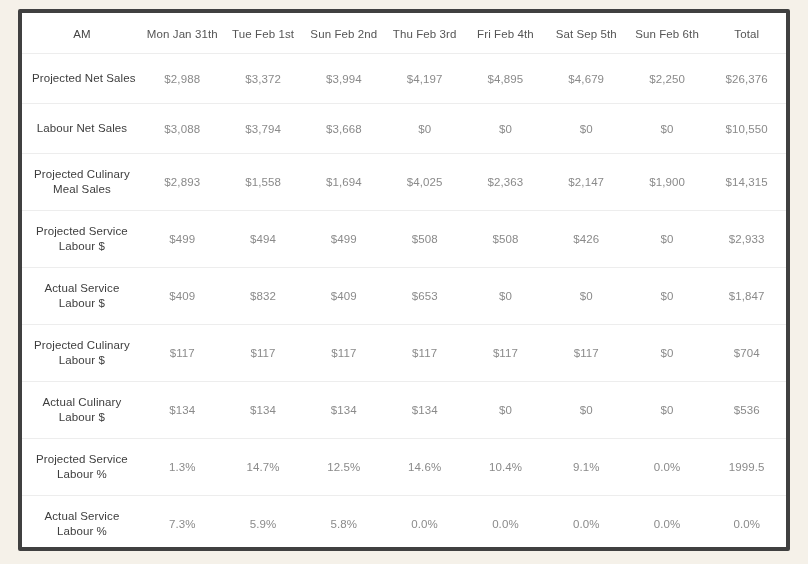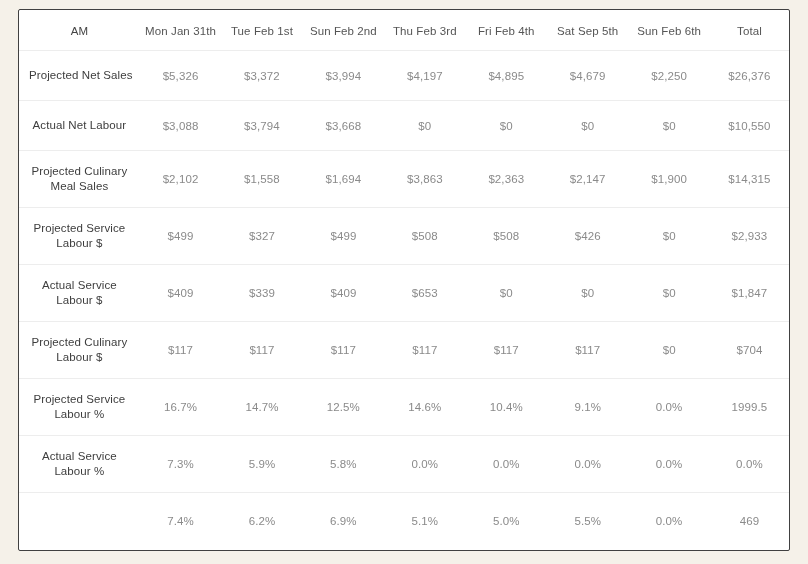--- a/index.html
+++ b/index.html
@@ -20,21 +20,21 @@
     box-sizing: border-box;
     padding: 9px 18px 13px 18px;
     background: #f5f1e9;
   }
   .card {
     position: relative;
     width: 100%;
     height: 100%;
     box-sizing: border-box;
     background: #ffffff;
-    border: 1px solid #404040;
+    border: 4px solid #404040;
     border-radius: 2px;
     overflow: hidden;
   }
   table.report {
     width: 100%;
     border-collapse: collapse;
     table-layout: fixed;
   }
   table.report col.c-label { width: 15.5%; }
   table.report col.c-day   { width: 10.45%; }
@@ -106,77 +106,77 @@
           <th>Sat Sep 5th</th>
           <th>Sun Feb 6th</th>
           <th>Total</th>
         </tr>
       </thead>
       <tbody id="report-body">
           <tr>
             <td class="row-label">
               <span class="lbl-line">Projected Net Sales</span>
             </td>
-            <td>$5,326</td>
+            <td>$2,988</td>
             <td>$3,372</td>
             <td>$3,994</td>
             <td>$4,197</td>
             <td>$4,895</td>
             <td>$4,679</td>
             <td>$2,250</td>
             <td>$26,376</td>
           </tr>
           <tr>
             <td class="row-label">
-              <span class="lbl-line">Actual Net Labour</span>
+              <span class="lbl-line">Labour Net Sales</span>
             </td>
             <td>$3,088</td>
             <td>$3,794</td>
             <td>$3,668</td>
             <td>$0</td>
             <td>$0</td>
             <td>$0</td>
             <td>$0</td>
             <td>$10,550</td>
           </tr>
           <tr class="tall">
             <td class="row-label">
               <span class="lbl-line">Projected Culinary</span>
               <span class="lbl-line">Meal Sales</span>
             </td>
-            <td>$2,102</td>
+            <td>$2,893</td>
             <td>$1,558</td>
             <td>$1,694</td>
-            <td>$3,863</td>
+            <td>$4,025</td>
             <td>$2,363</td>
             <td>$2,147</td>
             <td>$1,900</td>
             <td>$14,315</td>
           </tr>
           <tr class="tall">
             <td class="row-label">
               <span class="lbl-line">Projected Service</span>
               <span class="lbl-line">Labour $</span>
             </td>
             <td>$499</td>
-            <td>$327</td>
+            <td>$494</td>
             <td>$499</td>
             <td>$508</td>
             <td>$508</td>
             <td>$426</td>
             <td>$0</td>
             <td>$2,933</td>
           </tr>
           <tr class="tall">
             <td class="row-label">
               <span class="lbl-line">Actual Service</span>
               <span class="lbl-line">Labour $</span>
             </td>
             <td>$409</td>
-            <td>$339</td>
+            <td>$832</td>
             <td>$409</td>
             <td>$653</td>
             <td>$0</td>
             <td>$0</td>
             <td>$0</td>
             <td>$1,847</td>
           </tr>
           <tr class="tall">
             <td class="row-label">
               <span class="lbl-line">Projected Culinary</span>
@@ -186,24 +186,38 @@
             <td>$117</td>
             <td>$117</td>
             <td>$117</td>
             <td>$117</td>
             <td>$117</td>
             <td>$0</td>
             <td>$704</td>
           </tr>
           <tr class="tall">
             <td class="row-label">
+              <span class="lbl-line">Actual Culinary</span>
+              <span class="lbl-line">Labour $</span>
+            </td>
+            <td>$134</td>
+            <td>$134</td>
+            <td>$134</td>
+            <td>$134</td>
+            <td>$0</td>
+            <td>$0</td>
+            <td>$0</td>
+            <td>$536</td>
+          </tr>
+          <tr class="tall">
+            <td class="row-label">
               <span class="lbl-line">Projected Service</span>
               <span class="lbl-line">Labour %</span>
             </td>
-            <td>16.7%</td>
+            <td>1.3%</td>
             <td>14.7%</td>
             <td>12.5%</td>
             <td>14.6%</td>
             <td>10.4%</td>
             <td>9.1%</td>
             <td>0.0%</td>
             <td>1999.5</td>
           </tr>
           <tr class="tall">
             <td class="row-label">

